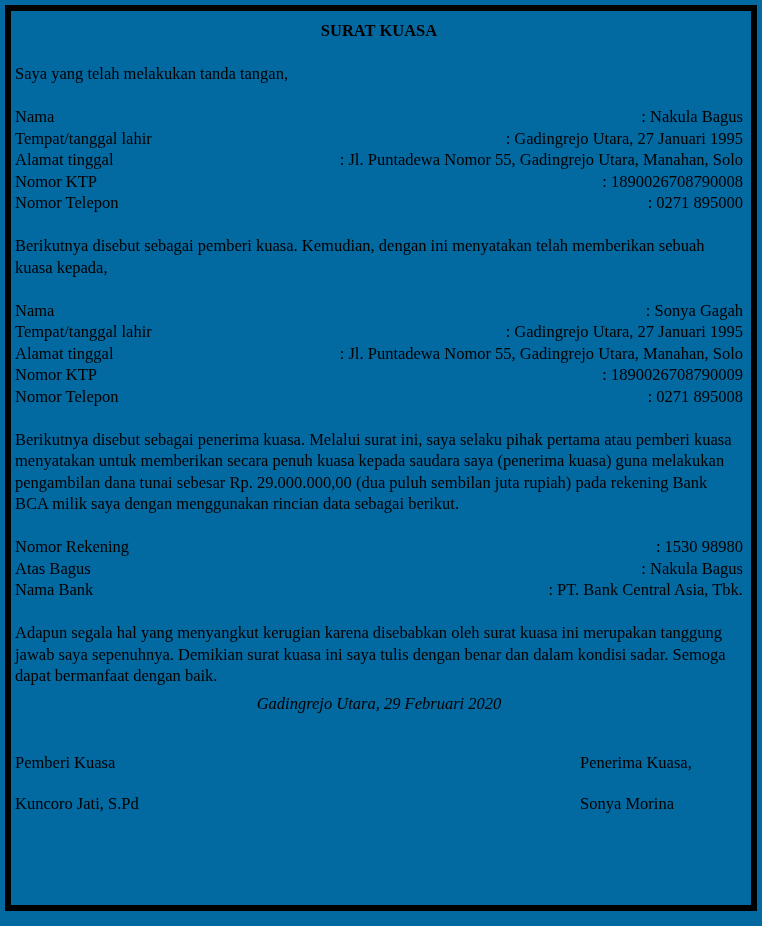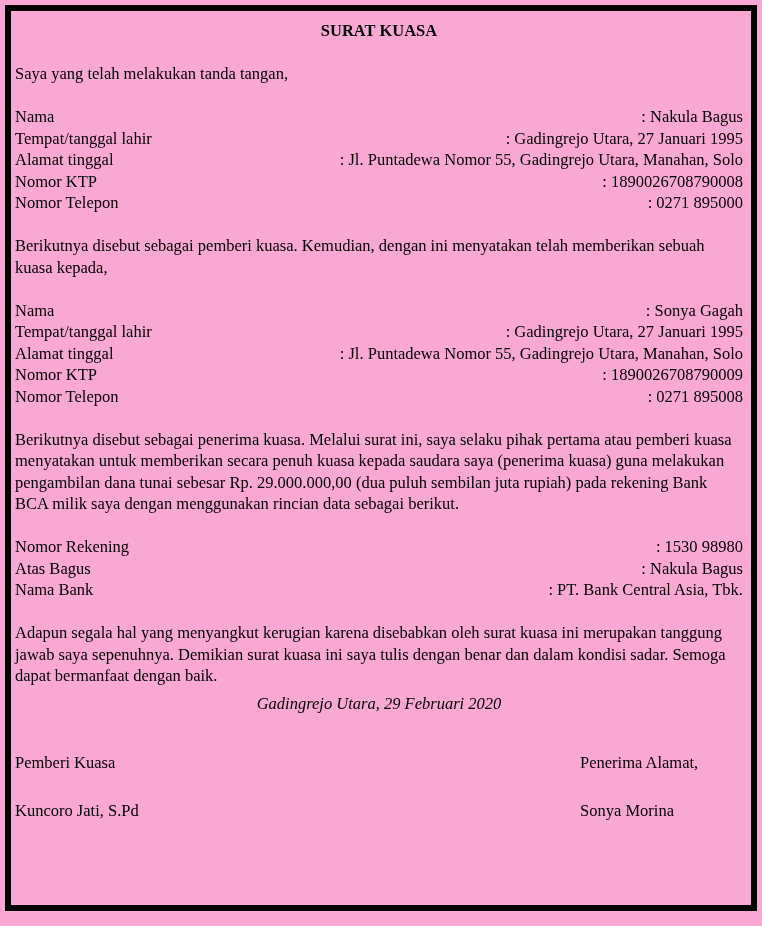--- a/index.html
+++ b/index.html
@@ -4,21 +4,21 @@
 <style>
   html, body {
     margin: 0;
     padding: 0;
     background: #ffffff;
   }
   .sheet {
     position: relative;
     width: 762px;
     height: 926px;
-    background: #f9a8d4;
+    background: #0369a1;
     font-family: "Liberation Serif", serif;
     color: #000000;
     font-size: 16.5px;
     line-height: 21.5px;
   }
   .frame {
     position: absolute;
     left: 5px;
     top: 5px;
     width: 752px;
@@ -66,21 +66,21 @@
     position: absolute;
     left: 565px;
     top: 0;
     white-space: nowrap;
   }
   .stamp-line {
     margin-top: 26px;
     text-align: center;
   }
   .sig-row.names {
-    margin-top: 26px;
+    margin-top: 19px;
   }
 </style>
 </head>
 <body>
 
 <div class="sheet">
   <div class="frame">
     <div class="content">
 
       <div class="title">SURAT KUASA</div>
@@ -151,21 +151,21 @@
             <span class="value">: PT. Bank Central Asia, Tbk.</span>
         </div>
       </div>
 
       <div class="para">Adapun segala hal yang menyangkut kerugian karena disebabkan oleh surat kuasa ini merupakan tanggung jawab saya sepenuhnya. Demikian surat kuasa ini saya tulis dengan benar dan dalam kondisi sadar. Semoga dapat bermanfaat dengan baik.</div>
 
       <div class="date-line">Gadingrejo Utara, 29 Februari 2020</div>
 
       <div class="sig-row">
         <span>Pemberi Kuasa</span>
-        <span class="sig-right">Penerima Alamat,</span>
+        <span class="sig-right">Penerima Kuasa,</span>
       </div>
 
 
       <div class="sig-row names">
         <span>Kuncoro Jati, S.Pd</span>
         <span class="sig-right">Sonya Morina</span>
       </div>
 
     </div>
   </div>

